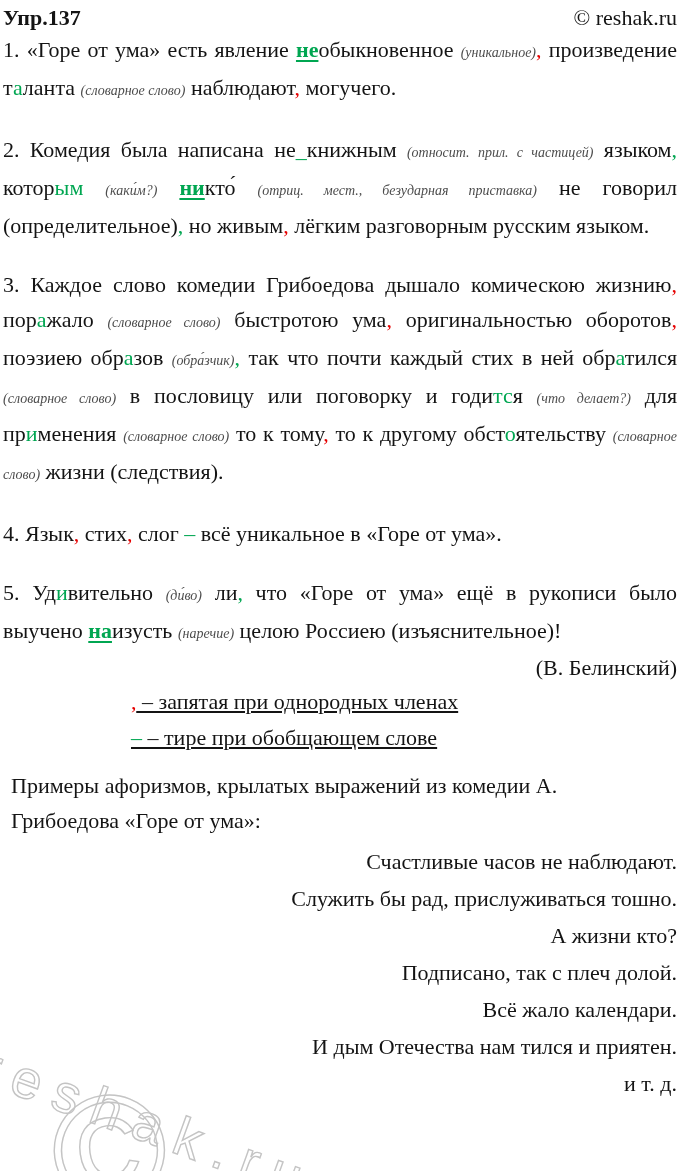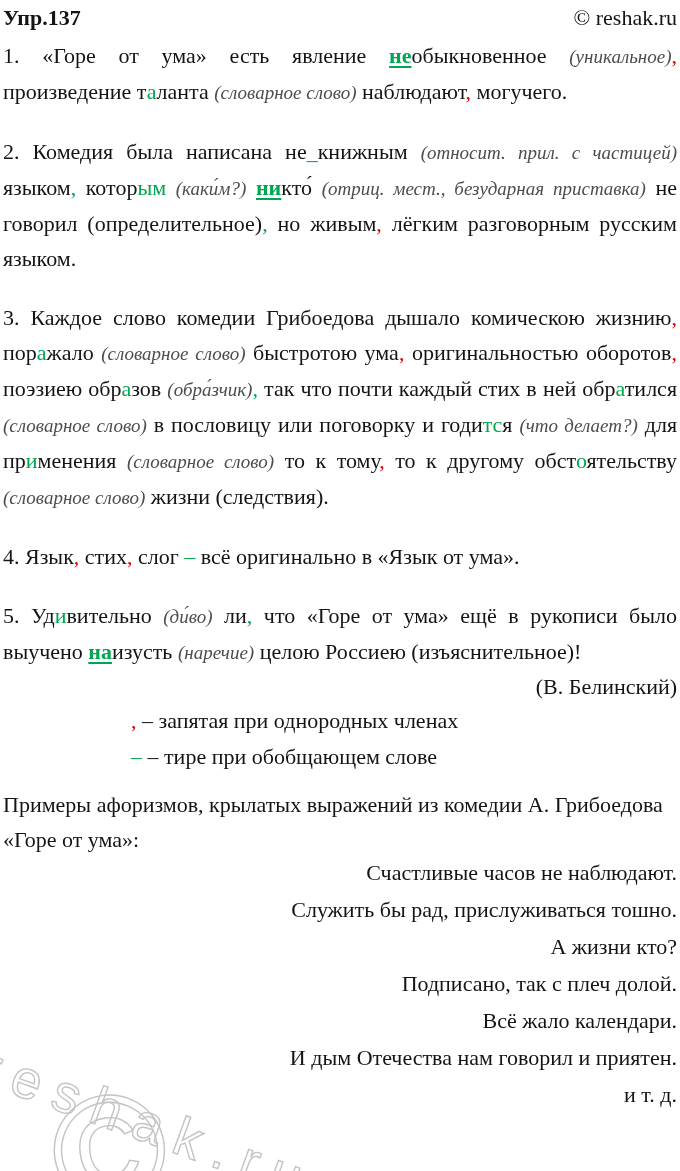--- a/index.html
+++ b/index.html
@@ -5,35 +5,35 @@
   :root{
     --green:#00a651; --red:#e60000; --ann:#4d4d4d; --text:#141414; --wm:#c4c4c4;
   }
   *{box-sizing:border-box;}
   html,body{margin:0;padding:0;}
   body{
     width:680px;height:1171px;background:#ffffff;position:relative;overflow:hidden;
     font-family:"Liberation Serif", serif;font-size:22px;color:var(--text);
   }
   .page{padding:4px 3px 0 3px;}
-  .hdr{display:flex;justify-content:space-between;align-items:center;line-height:28px;margin-bottom:6px;}
+  .hdr{display:flex;justify-content:space-between;align-items:center;line-height:28px;margin-bottom:0;}
   .hdr .ex{font-weight:bold;}
   .para{margin:0 0 24px 0;text-align:justify;line-height:35px;}
   .para.last{margin-bottom:0;}
   .seg-g{color:var(--green);}
   .seg-gb{color:var(--green);font-weight:bold;text-decoration:underline;text-decoration-color:var(--green);text-decoration-thickness:2px;text-underline-offset:3px;}
   .seg-r{color:var(--red);}
-  .seg-a{color:var(--ann);font-style:italic;font-size:19px;margin-top:23px;}
+  .seg-a{color:var(--ann);font-style:italic;font-size:14px;margin-top:23px;}
   .signature{margin:0 0 0 0;text-align:right;line-height:33px;}
   .notes{margin:0 0 12px 0;}
   .note{line-height:36px;}
-  .note.indent{padding-left:128px;}
+  .note.indent{padding-left:128px;text-decoration:underline;}
   .sym.green{color:var(--green);}
   .sym.red{color:var(--red);}
-  .intro{margin:0;line-height:35px;text-align:left;}
+  .intro{margin:8px;line-height:35px;text-align:left;}
   .aphorisms{margin:0;}
   .aphorism{margin:0 0 5px 0;line-height:32px;text-align:right;}
   .watermark{position:absolute;inset:0;pointer-events:none;z-index:3;}
   .wm-copy,.wm-text{
     position:absolute;font-family:"Liberation Sans", sans-serif;
     color:transparent;-webkit-text-stroke:1.4px var(--wm);
   }
   .wm-text{left:-6px;top:1034px;font-size:54px;letter-spacing:14px;transform:rotate(20deg);transform-origin:0 0;}
   .wm-copy{left:52px;top:1072px;font-size:156px;line-height:1;transform:rotate(-8deg);}
 </style>
@@ -43,39 +43,39 @@
 <div class="page">
 
   <header class="hdr">
     <span class="ex">Упр.137</span>
     <span class="cr">© reshak.ru</span>
   </header>
 
   <p class="para"><span>1. «Горе от ума» есть явление </span><span class="seg-gb">не</span><span>обыкновенное </span><span class="seg-a">(уникальное)</span><span class="seg-r">,</span><span> произведение т</span><span class="seg-g">а</span><span>ланта </span><span class="seg-a">(словарное слово)</span><span> наблюдают</span><span class="seg-r">,</span><span> могучего.</span></p>
   <p class="para"><span>2. Комедия была написана не</span><span class="seg-g">_</span><span>книжным </span><span class="seg-a">(относит. прил. с частицей)</span><span> языком</span><span class="seg-g">,</span><span> котор</span><span class="seg-g">ым</span><span> </span><span class="seg-a">(каки́м?)</span><span> </span><span class="seg-gb">ни</span><span>кто́ </span><span class="seg-a">(отриц. мест., безударная приставка)</span><span> не говорил (определительное)</span><span class="seg-g">,</span><span> но живым</span><span class="seg-r">,</span><span> лёгким разговорным русским языком.</span></p>
   <p class="para"><span>3. Каждое слово комедии Грибоедова дышало комическою жизнию</span><span class="seg-r">,</span><span> пор</span><span class="seg-g">а</span><span>жало </span><span class="seg-a">(словарное слово)</span><span> быстротою ума</span><span class="seg-r">,</span><span> оригинальностью оборотов</span><span class="seg-r">,</span><span> поэзиею обр</span><span class="seg-g">а</span><span>зов </span><span class="seg-a">(обра́зчик)</span><span class="seg-g">,</span><span> так что почти каждый стих в ней обр</span><span class="seg-g">а</span><span>тился </span><span class="seg-a">(словарное слово)</span><span> в пословицу или поговорку и годи</span><span class="seg-g">тс</span><span>я </span><span class="seg-a">(что делает?)</span><span> для пр</span><span class="seg-g">и</span><span>менения </span><span class="seg-a">(словарное слово)</span><span> то к тому</span><span class="seg-r">,</span><span> то к другому обст</span><span class="seg-g">о</span><span>ятельству </span><span class="seg-a">(словарное слово)</span><span> жизни (следствия).</span></p>
-  <p class="para"><span>4. Язык</span><span class="seg-r">,</span><span> стих</span><span class="seg-r">,</span><span> слог </span><span class="seg-g">–</span><span> всё оригинально в «Язык от ума».</span></p>
+  <p class="para"><span>4. Язык</span><span class="seg-r">,</span><span> стих</span><span class="seg-r">,</span><span> слог </span><span class="seg-g">–</span><span> всё уникальное в «Горе от ума».</span></p>
   <p class="para last"><span>5. Уд</span><span class="seg-g">и</span><span>вительно </span><span class="seg-a">(ди́во)</span><span> ли</span><span class="seg-g">,</span><span> что «Горе от ума» ещё в рукописи было выучено </span><span class="seg-gb">на</span><span>изусть </span><span class="seg-a">(наречие)</span><span> целою Россиею (изъяснительное)!</span></p>
 
   <p class="signature">(В. Белинский)</p>
 
   <section class="notes">
     <div class="note indent"><span class="sym red">,</span><span> – запятая при однородных членах</span></div>
     <div class="note indent"><span class="sym green">–</span><span> – тире при обобщающем слове</span></div>
   </section>
 
   <p class="intro">Примеры афоризмов, крылатых выражений из комедии А. Грибоедова «Горе от ума»:</p>
 
   <div class="aphorisms">
       <p class="aphorism">Счастливые часов не наблюдают.</p>
       <p class="aphorism">Служить бы рад, прислуживаться тошно.</p>
       <p class="aphorism">А жизни кто?</p>
       <p class="aphorism">Подписано, так с плеч долой.</p>
       <p class="aphorism">Всё жало календари.</p>
-      <p class="aphorism">И дым Отечества нам говорил и приятен.</p>
+      <p class="aphorism">И дым Отечества нам тился и приятен.</p>
       <p class="aphorism">и т. д.</p>
     </div>
 
 </div>
 
 <div class="watermark" aria-hidden="true">
   <span class="wm-copy">©</span>
   <span class="wm-text">reshak.ru</span>
 </div>
 

